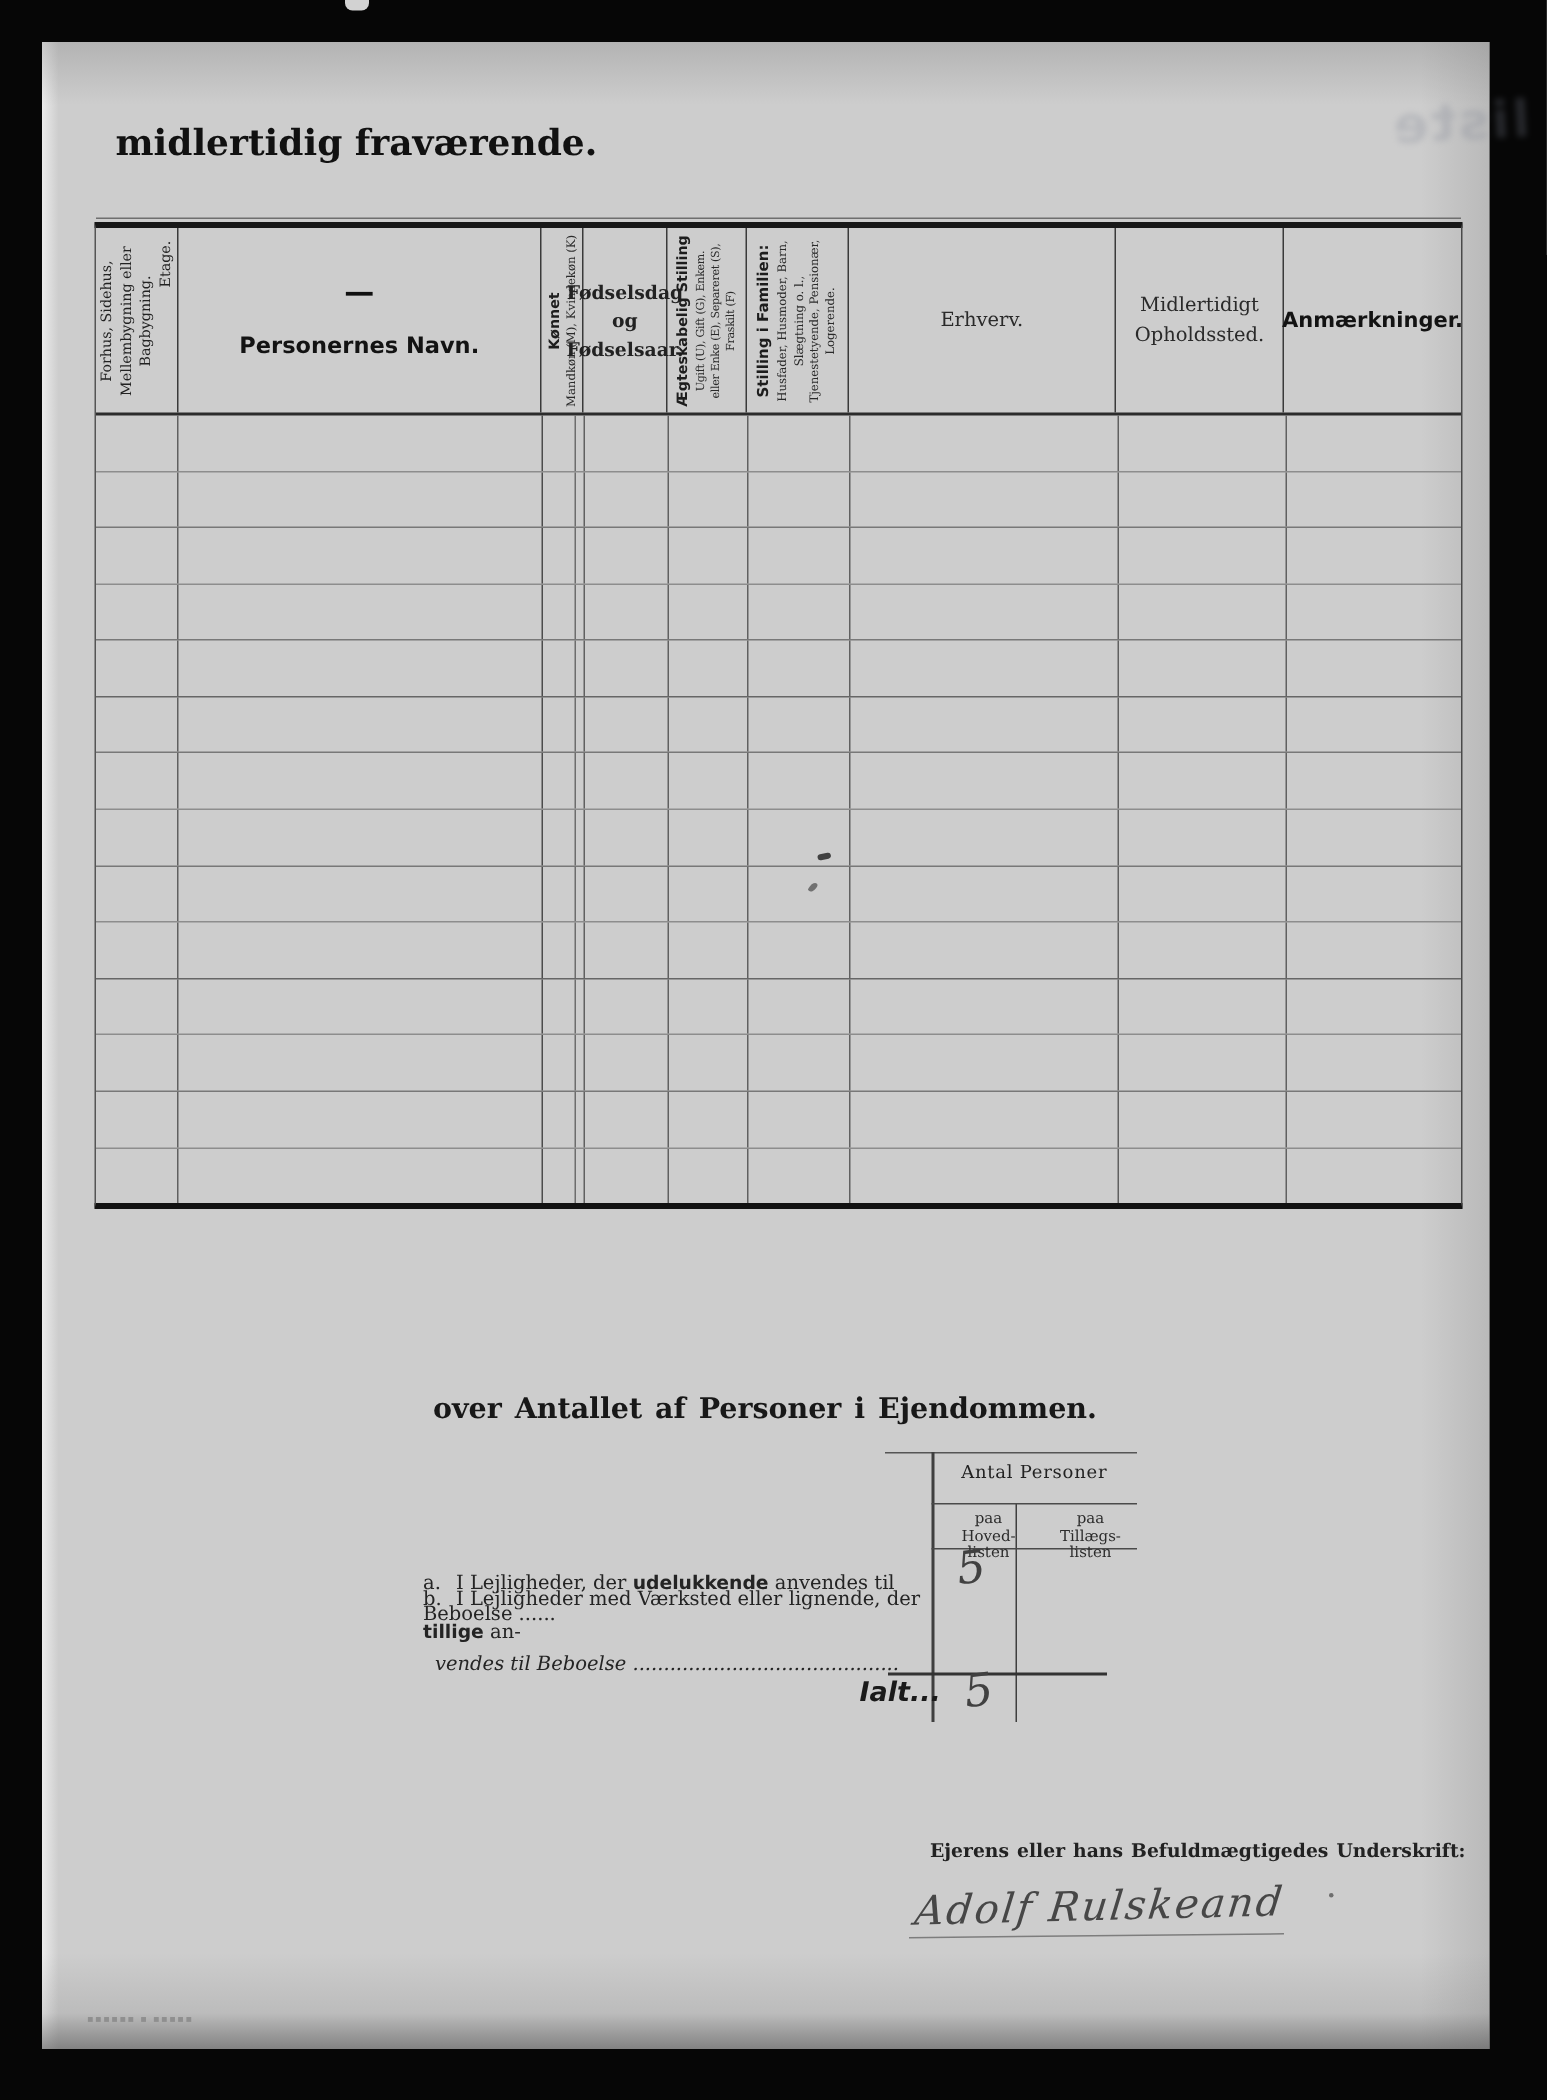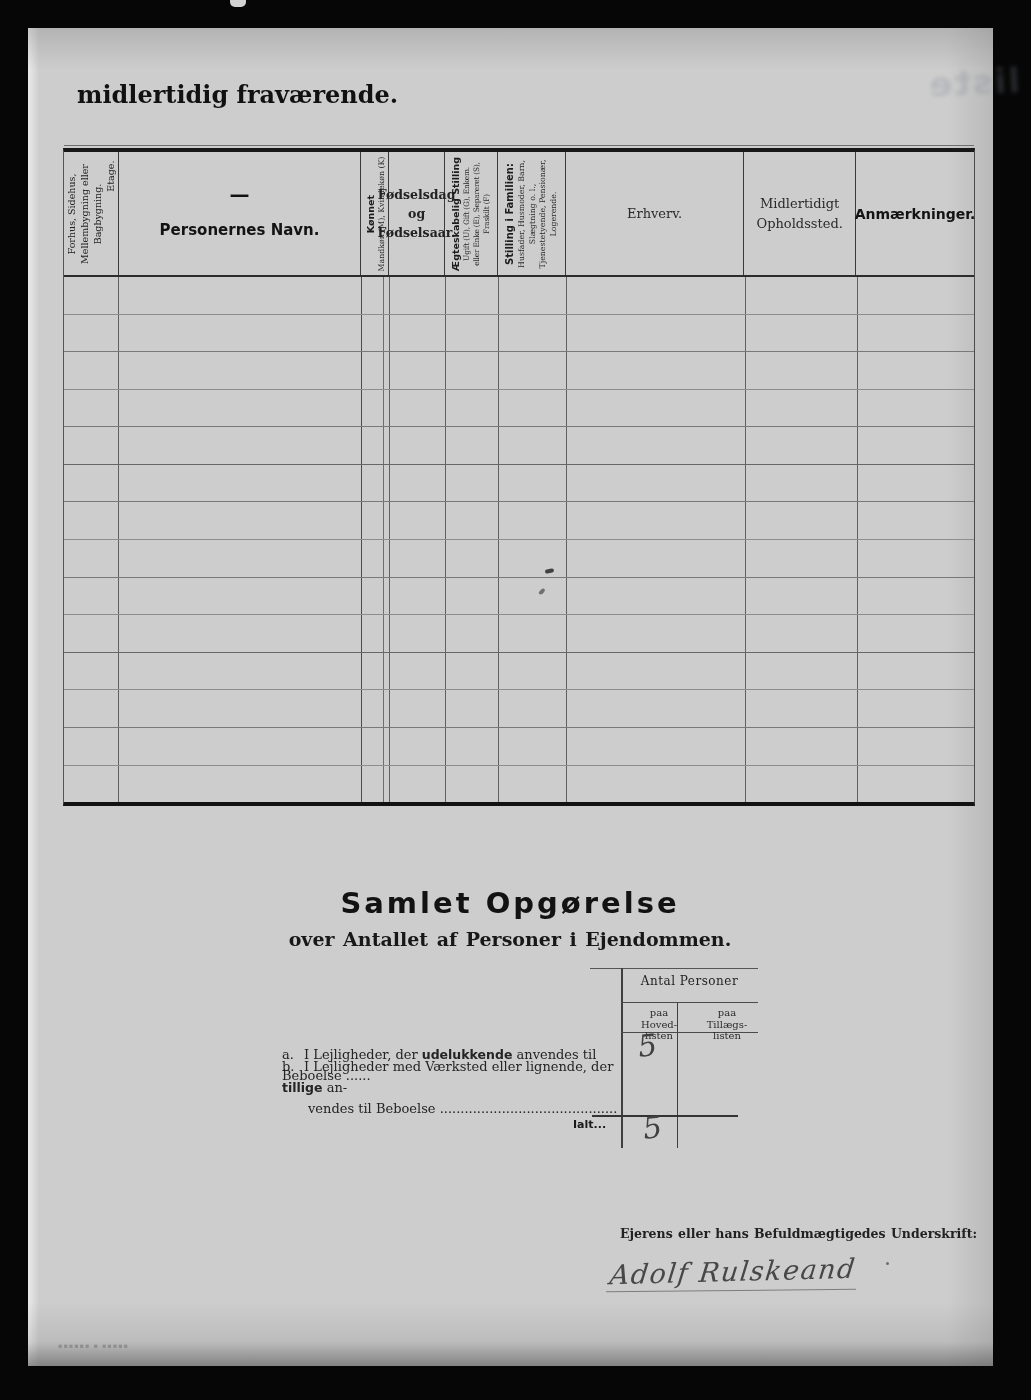--- a/index.html
+++ b/index.html
@@ -76,22 +76,22 @@
   .mt-sub1{left:594px;width:55px;}
   .mt-sub2{left:650px;width:79px;}
   .hand{font-style:italic;color:#414141;font-size:30px;transform:rotate(-7deg);position:absolute;}
   .val-a{left:610px;top:1000px;}
   .val-t{left:615px;top:1082px;}
   .item{position:absolute;left:254px;font-size:13px;color:#242424;line-height:21px;width:360px;}
   .item .pfx{display:inline-block;width:22px;}
   .item b{font-family:"DejaVu Sans",sans-serif;font-size:12.5px;}
   .item-a{top:1016px;}
   .item-b{top:1028px;}
-  .item-b .l2{margin-left:26px;}
-  .total{position:absolute;left:545px;top:1090px;font-family:"DejaVu Sans",sans-serif;font-weight:bold;font-size:11px;color:#1a1a1a;}
+  .item-b .l2{margin-left:8px;font-style:italic;}
+  .total{position:absolute;left:545px;top:1090px;font-family:"DejaVu Sans",sans-serif;font-weight:bold;font-size:18px;color:#1a1a1a;font-style:italic;}
   
   .sig-label{position:absolute;left:592px;top:1198px;font-size:12.5px;font-weight:bold;color:#222;word-spacing:1px;}
   .sig-line{position:absolute;left:578px;top:1262px;width:250px;height:1px;background:#7d7d7d;transform:rotate(-.6deg);}
   .sig-text{position:absolute;left:582px;top:1228px;font-size:27px;font-style:italic;color:#474747;
     letter-spacing:1.5px;transform:rotate(-1.5deg) skewX(-8deg);white-space:nowrap;}
   .dot1{position:absolute;left:858px;top:1234px;width:3px;height:3px;border-radius:50%;background:#6e6e6e;}
   .printer{position:absolute;left:30px;top:1314px;font-size:6.5px;color:#8f8f8f;letter-spacing:1px;filter:blur(.4px);}
 </style>
 </head>
 <body>
@@ -314,21 +314,20 @@
           <div class="td c7"></div>
           <div class="td c8"></div>
           <div class="td c9"></div>
         </div>
         </div>
     </div>
 
     <div class="smudge1"></div>
     <div class="smudge2"></div>
 
-    <div class="s-head">Samlet Opgørelse</div>
     <div class="s-sub">over Antallet af Personer i Ejendommen.</div>
 
     <div class="mt-line mt-top"></div>
     <div class="mt-v mt-v1"></div>
     <div class="mt-v mt-v2"></div>
     <div class="mt-line mt-l2"></div>
     <div class="mt-line mt-l3"></div>
     <div class="mt-line mt-l4"></div>
     <div class="mt-title">Antal Personer</div>
     <div class="mt-sub mt-sub1">

